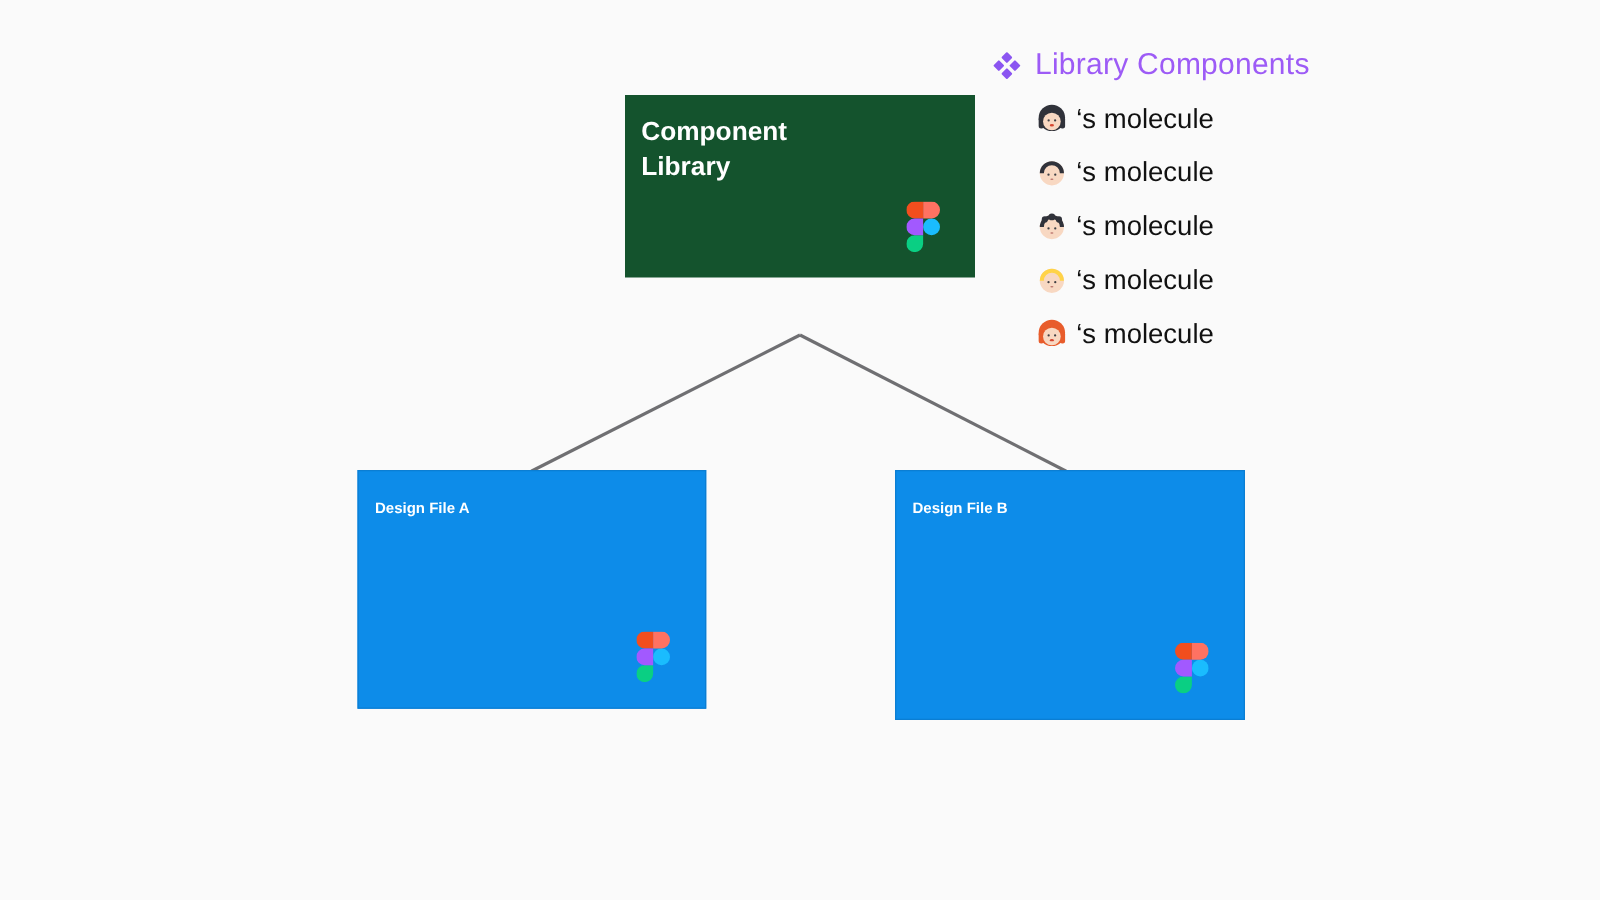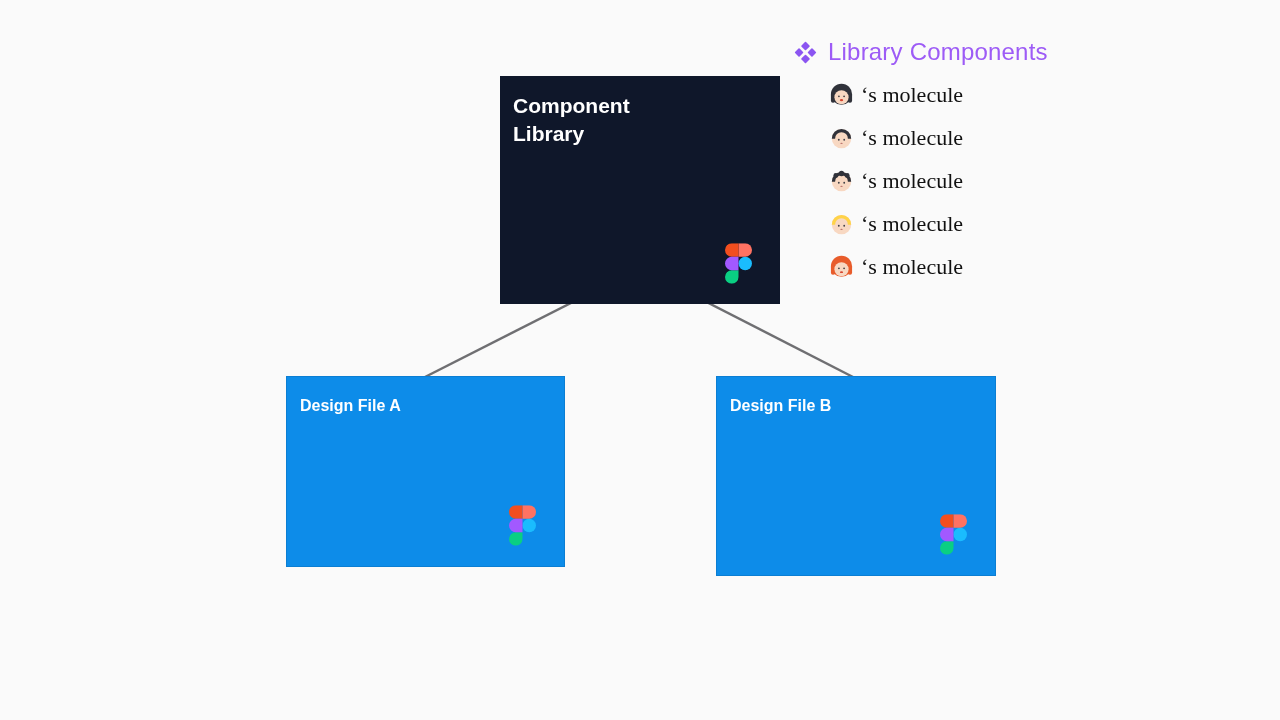--- a/index.html
+++ b/index.html
@@ -21,38 +21,38 @@
     z-index: 0;
   }
   .box {
     position: absolute;
     box-sizing: border-box;
     padding: 16px 13px;
     z-index: 1;
   }
   .box-black {
     left: 500px; top: 76px;
-    width: 280px; height: 228px;
-    background: #0f172a;
+    width: 280px; height: 146px;
+    background: #14532d;
   }
   .box-blue {
     background: #0D8CE9;
     border: 1px solid #0B7ED3;
   }
   .box-a { left: 286px; top: 376px; width: 279px; height: 191px; }
   .box-b { left: 716px; top: 376px; width: 280px; height: 200px; }
   .box-title {
     color: #FFFFFF;
     font-weight: bold;
     font-size: 21px;
     line-height: 28px;
     max-width: 160px;
   }
   .box-blue .box-title {
-    font-size: 16px;
+    font-size: 12px;
     line-height: 26px;
     max-width: 240px;
   }
   .figma-logo {
     position: absolute;
     right: 28px;
     bottom: 20px;
     width: 27px;
     height: 41px;
   }
@@ -66,21 +66,21 @@
     align-items: center;
     gap: 9px;
   }
   .component-icon { width: 27px; height: 27px; }
   .legend-title {
     font-size: 24px;
     font-weight: 500;
     color: #9D5BF6;
     letter-spacing: 0.2px;
   }
-  .legend-list { margin: 15px 0 0 36px; font-family: Liberation Serif, serif; }
+  .legend-list { margin: 15px 0 0 36px; }
   .legend-item {
     display: flex;
     align-items: center;
     gap: 6px;
     height: 27px;
     margin-bottom: 16px;
   }
   .avatar { width: 27px; height: 27px; flex: 0 0 auto; }
   .legend-item-label {
     font-size: 22px;

